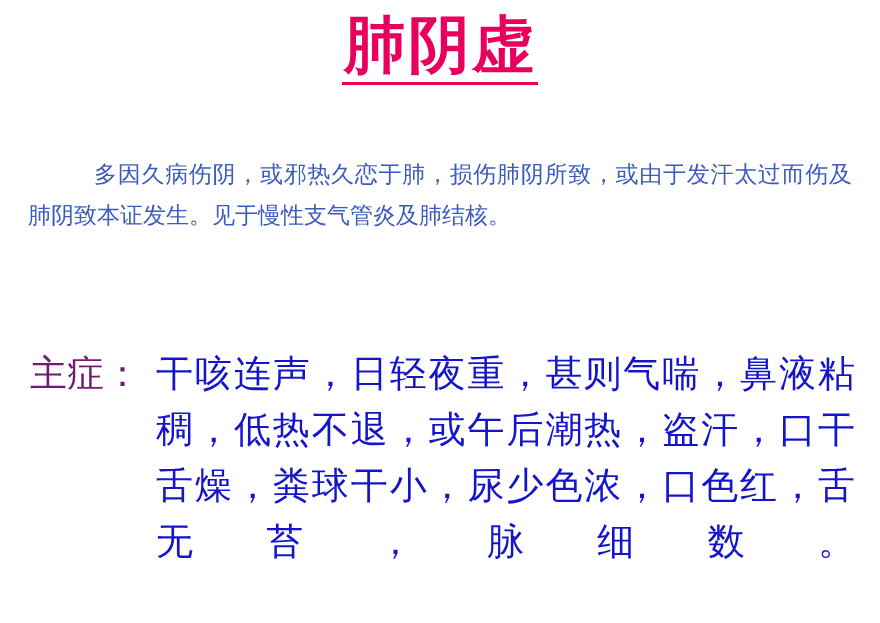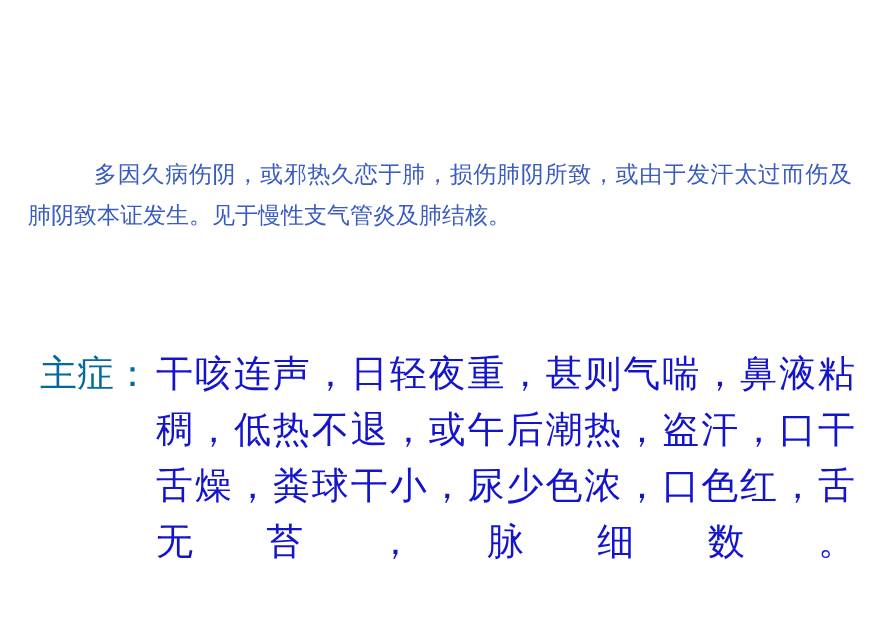--- a/index.html
+++ b/index.html
@@ -66,45 +66,47 @@
     top: 346px;
     left: 30px;
     width: 825px;
     font-family: "DejaVu Serif", "Liberation Serif", serif;
     font-size: 37px;
     line-height: 56px;
     color: #1414cc;
   }
   .symptom-label {
     float: left;
-    color: #0369a1;
+    color: #701a75;
     font-size: 37px;
     line-height: 56px;
     white-space: nowrap;
     padding-right: 2px;
-    margin-left: 10px;
   }
   .symptom-text {
     display: block;
     margin-left: 126px;
     text-align: justify;
     text-justify: inter-character;
     color: #1414cc;
   }
   .symptom-text::after {
     content: "";
     display: inline-block;
     width: 100%;
   }
 </style>
 </head>
 <body>
 
 <div class="slide">
 
+  <div class="title-row">
+    <span class="slide-title">肺阴虚</span>
+  </div>
 
   <div class="intro">多因久病伤阴，或邪热久恋于肺，损伤肺阴所致，或由于发汗太过而伤及肺阴致本证发生。见于慢性支气管炎及肺结核。</div>
 
   <div class="symptom-block">
     <span class="symptom-label">主症：</span>
     <span class="symptom-text">干咳连声，日轻夜重，甚则气喘，鼻液粘稠，低热不退，或午后潮热，盗汗，口干舌燥，粪球干小，尿少色浓，口色红，舌无苔，脉细数。</span>
   </div>
 
 </div>
 

